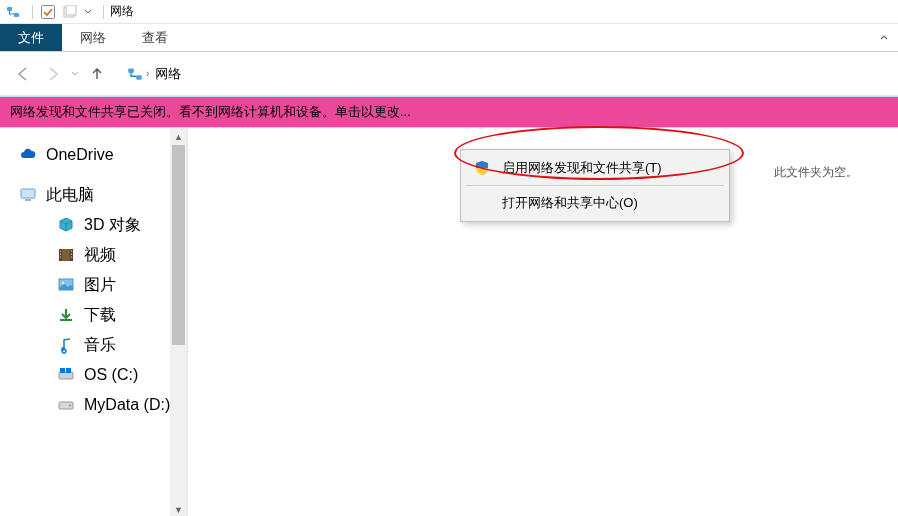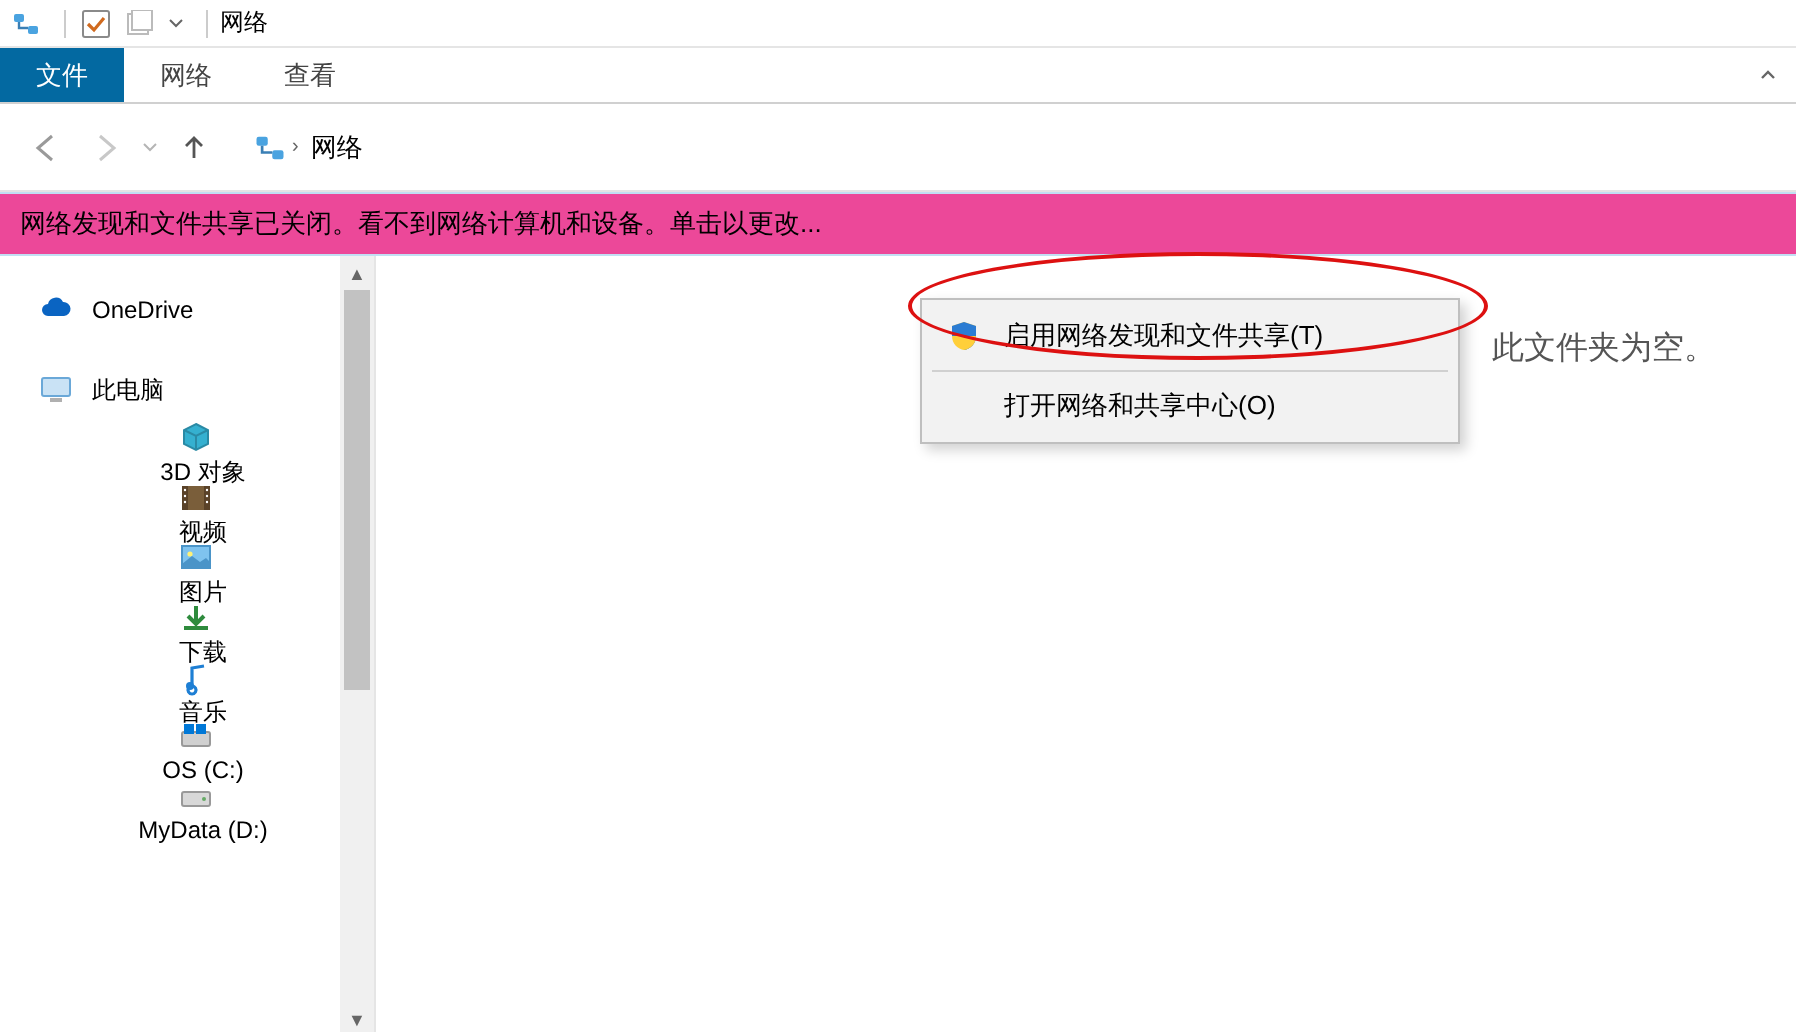--- a/index.html
+++ b/index.html
@@ -7,51 +7,51 @@
   
   
   .titlebar { height:24px; display:flex; align-items:center; padding:0 4px; background:#fff; border-bottom:1px solid #e5e5e5; }
   .tb-icon { width:18px; height:18px; margin-right:4px; display:flex; align-items:center; justify-content:center; }
   .tb-sep { width:1px; height:14px; background:#ccc; margin:0 6px; }
   .tb-title { font-size:12px; }
   
   
   .ribbon { height:28px; background:#fff; display:flex; align-items:stretch; border-bottom:1px solid #d0d0d0; }
   .ribbon-tab { padding:0 18px; display:flex; align-items:center; font-size:13px; cursor:default; }
-  .ribbon-tab.active { background:#0369a1; color:#fff; }
+  .ribbon-tab.active { background:#0c4a6e; color:#fff; }
   .ribbon-tab.inactive { color:#444; }
   .ribbon-spacer { flex:1; }
   .ribbon-caret { width:28px; display:flex; align-items:center; justify-content:center; color:#555; }
   
   
   .navbar { height:44px; background:#fff; display:flex; align-items:center; padding:0 8px; border-bottom:1px solid #e5e5e5; }
   .nav-btn { width:30px; height:30px; display:flex; align-items:center; justify-content:center; color:#555; }
   .nav-btn.disabled { color:#bdbdbd; }
   .addr { flex:1; height:28px; margin-left:8px; display:flex; align-items:center; padding:0 6px; }
   .addr .crumb { margin-left:4px; font-size:13px; }
   .addr .crumb-sep { margin:0 2px; color:#666; font-size:10px; }
   
   
   .info-banner { background:#ec4899; border-top:1px solid #c2dff3; border-bottom:1px solid #c2dff3; padding:6px 10px; font-size:13px; color:#000; }
   
   
   .body { display:flex; height:calc(516px - 24px - 28px - 44px - 30px); position:relative; }
   .sidebar { width:188px; border-right:1px solid #e5e5e5; overflow:hidden; position:relative; padding-top:12px; }
   .tree { list-style:none; margin:0; padding:0; }
-  .tree li { display:flex; align-items:center; height:30px; padding-left:18px; font-size:12px; }
-  .tree li.child { padding-left:16px;flex-direction:column; }
+  .tree li { display:flex; align-items:center; height:30px; padding-left:18px; font-size:16px; }
+  .tree li.child { padding-left:56px; }
   .tree .ico { width:20px; height:20px; margin-right:8px; display:flex; align-items:center; justify-content:center; }
   
   
   .scroll-track { position:absolute; right:0; top:0; width:17px; height:100%; background:#f0f0f0; }
   .scroll-thumb { position:absolute; right:2px; width:13px; background:#c2c2c2; border-radius:0; }
   .scroll-arrow { position:absolute; right:0; width:17px; height:17px; display:flex; align-items:center; justify-content:center; color:#666; font-size:9px; background:#f0f0f0; }
   
   .main { flex:1; position:relative; background:#fff; }
-  .empty-text { position:absolute; right:40px; top:36px; color:#555; font-size:16px; }
+  .empty-text { position:absolute; right:40px; top:36px; color:#555; font-size:12px; }
   
   
   .ctx-menu { position:absolute; left:460px; top:149px; width:270px; background:#f2f2f2; border:1px solid #bfbfbf; box-shadow:3px 3px 6px rgba(0,0,0,0.18); padding:3px; }
   .ctx-item { height:30px; display:flex; align-items:center; padding:0 10px 0 8px; font-size:13px; background:#f2f2f2; }
   .ctx-item .ico { width:20px; height:20px; margin-right:10px; display:flex; align-items:center; justify-content:center; }
   .ctx-sep-line { height:1px; background:#d0d0d0; margin:2px 2px; }
   
   
   .highlight-ellipse { position:absolute; left:454px; top:126px; width:290px; height:54px; border:2px solid #d11; border-radius:50%/50%; pointer-events:none; z-index:50; }
   

